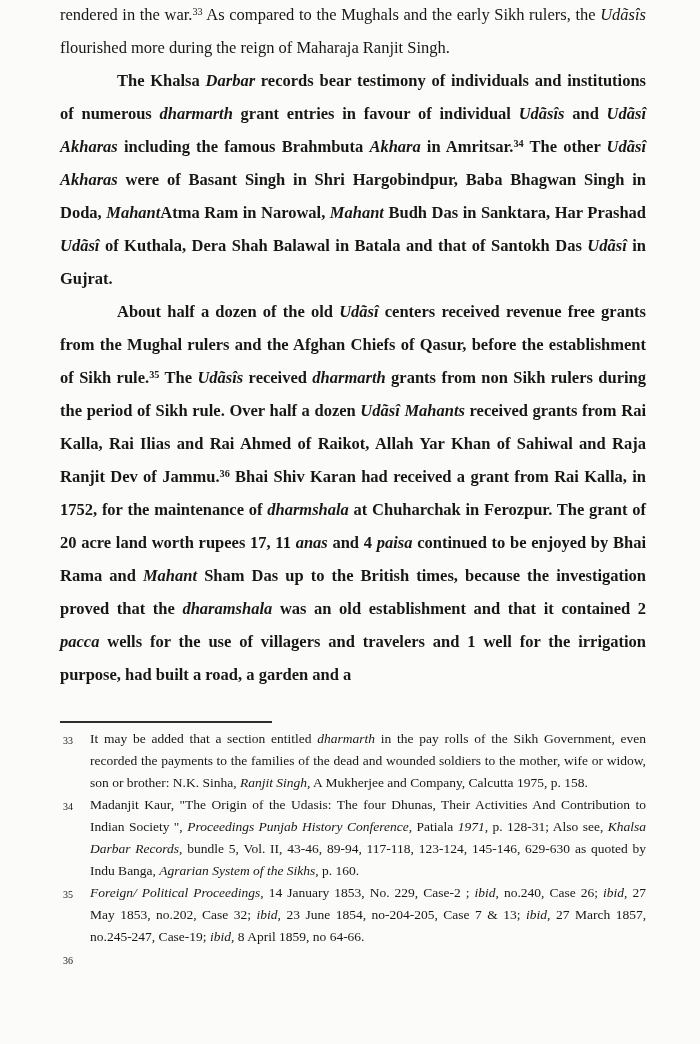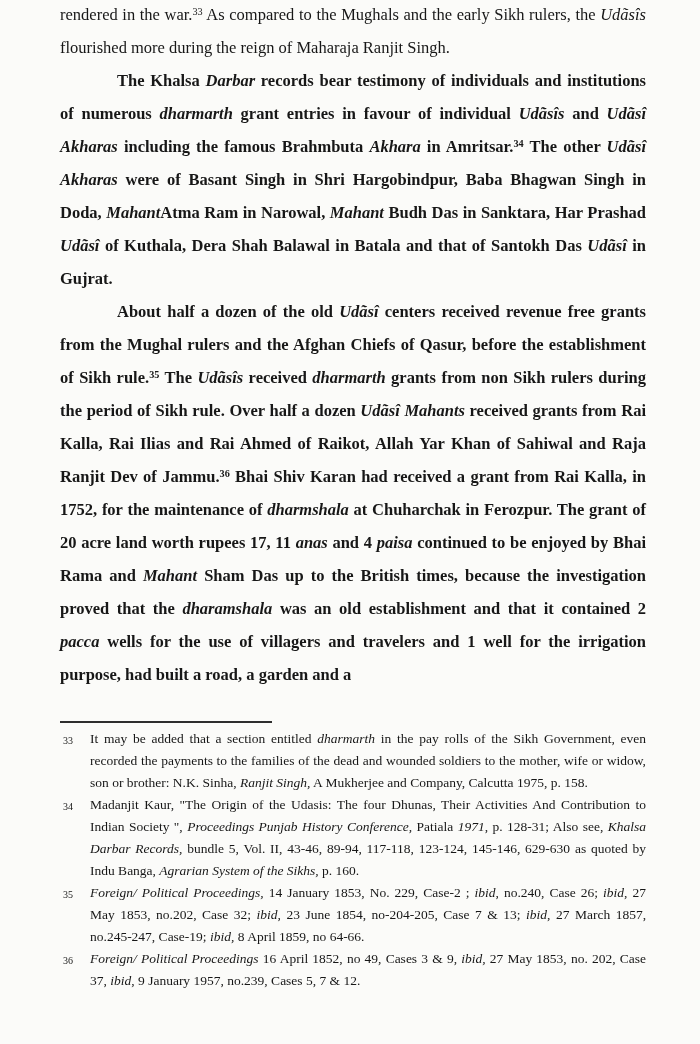--- a/index.html
+++ b/index.html
@@ -75,15 +75,15 @@
   <div class="body-text" id="bodyText">
       <p><span>rendered in the war.</span><span class="sup">33</span><span> As compared to the Mughals and the early Sikh rulers, the </span><span class="it">Udãsîs</span><span> flourished more during the reign of Maharaja Ranjit Singh.</span></p>
       <p class="indent"><span>The Khalsa </span><span class="it">Darbar</span><span> records bear testimony of individuals and institutions of numerous </span><span class="it">dharmarth</span><span> grant entries in favour of individual </span><span class="it">Udãsîs</span><span> and </span><span class="it">Udãsî Akharas</span><span> including the famous Brahmbuta </span><span class="it">Akhara</span><span> in Amritsar.</span><span class="sup">34</span><span> The other </span><span class="it">Udãsî Akharas</span><span> were of Basant Singh in Shri Hargobindpur, Baba Bhagwan Singh in Doda, </span><span class="it">Mahant</span><span>Atma Ram in Narowal, </span><span class="it">Mahant</span><span> Budh Das in Sanktara, Har Prashad </span><span class="it">Udãsî</span><span> of Kuthala, Dera Shah Balawal in Batala and that of Santokh Das </span><span class="it">Udãsî</span><span> in Gujrat.</span></p>
       <p class="indent"><span>About half a dozen of the old </span><span class="it">Udãsî</span><span> centers received revenue free grants from the Mughal rulers and the Afghan Chiefs of Qasur, before the establishment of Sikh rule.</span><span class="sup">35</span><span> The </span><span class="it">Udãsîs</span><span> received </span><span class="it">dharmarth</span><span> grants from non Sikh rulers during the period of Sikh rule. Over half a dozen </span><span class="it">Udãsî Mahants</span><span> received grants from Rai Kalla, Rai Ilias and Rai Ahmed of Raikot, Allah Yar Khan of Sahiwal and Raja Ranjit Dev of Jammu.</span><span class="sup">36</span><span> Bhai Shiv Karan had received a grant from Rai Kalla, in 1752, for the maintenance of </span><span class="it">dharmshala</span><span> at Chuharchak in Ferozpur. The grant of 20 acre land worth rupees 17, 11 </span><span class="it">anas</span><span> and 4 </span><span class="it">paisa</span><span> continued to be enjoyed by Bhai Rama and </span><span class="it">Mahant</span><span> Sham Das up to the British times, because the investigation proved that the </span><span class="it">dharamshala</span><span> was an old establishment and that it contained 2 </span><span class="it">pacca</span><span> wells for the use of villagers and travelers and 1 well for the irrigation purpose, had built a road, a garden and a</span></p>
     </div>
   <div class="fn-sep"></div>
   <div class="footnotes" id="footnotesList">
       <div class="footnote"><span class="fn-num">33</span><span><span>It may be added that a section entitled </span><span class="it">dharmarth</span><span> in the pay rolls of the Sikh Government, even recorded the payments to the families of the dead and wounded soldiers to the mother, wife or widow, son or brother: N.K. Sinha, </span><span class="it">Ranjit Singh,</span><span> A Mukherjee and Company, Calcutta 1975, p. 158.</span></span></div>
       <div class="footnote"><span class="fn-num">34</span><span><span>Madanjit Kaur, "The Origin of the Udasis: The four Dhunas, Their Activities And Contribution to Indian Society ", </span><span class="it">Proceedings Punjab History Conference,</span><span> Patiala </span><span class="it">1971</span><span>, p. 128-31; Also see, </span><span class="it">Khalsa Darbar Records,</span><span> bundle 5, Vol. II, 43-46, 89-94, 117-118, 123-124, 145-146, 629-630 as quoted by Indu Banga, </span><span class="it">Agrarian System of the Sikhs,</span><span> p. 160.</span></span></div>
       <div class="footnote"><span class="fn-num">35</span><span><span class="it">Foreign/ Political Proceedings,</span><span> 14 January 1853, No. 229, Case-2 ; </span><span class="it">ibid</span><span>, no.240, Case 26; </span><span class="it">ibid</span><span>, 27 May 1853, no.202, Case 32; </span><span class="it">ibid,</span><span> 23 June 1854, no-204-205, Case 7 &amp; 13; </span><span class="it">ibid</span><span>, 27 March 1857, no.245-247, Case-19; </span><span class="it">ibid,</span><span> 8 April 1859, no 64-66.</span></span></div>
-      <div class="footnote"><span class="fn-num">36</span><span><span class="it">Foreign/ Political Proceedings</span><span> 16 April 1852, no 49, Cases 3 &amp; 9, </span><span class="it">ibid,</span><span> 27 May 1853, no. 202, Case 37, </span><span class="it">ibid</span><span>, 9 January 1957, no.239, Cases 5, 7 &amp; 12.</span></span></div>
+      <div class="footnote"><span class="fn-num">36</span></div>
     </div>
 </div>
 
 </body></html>

